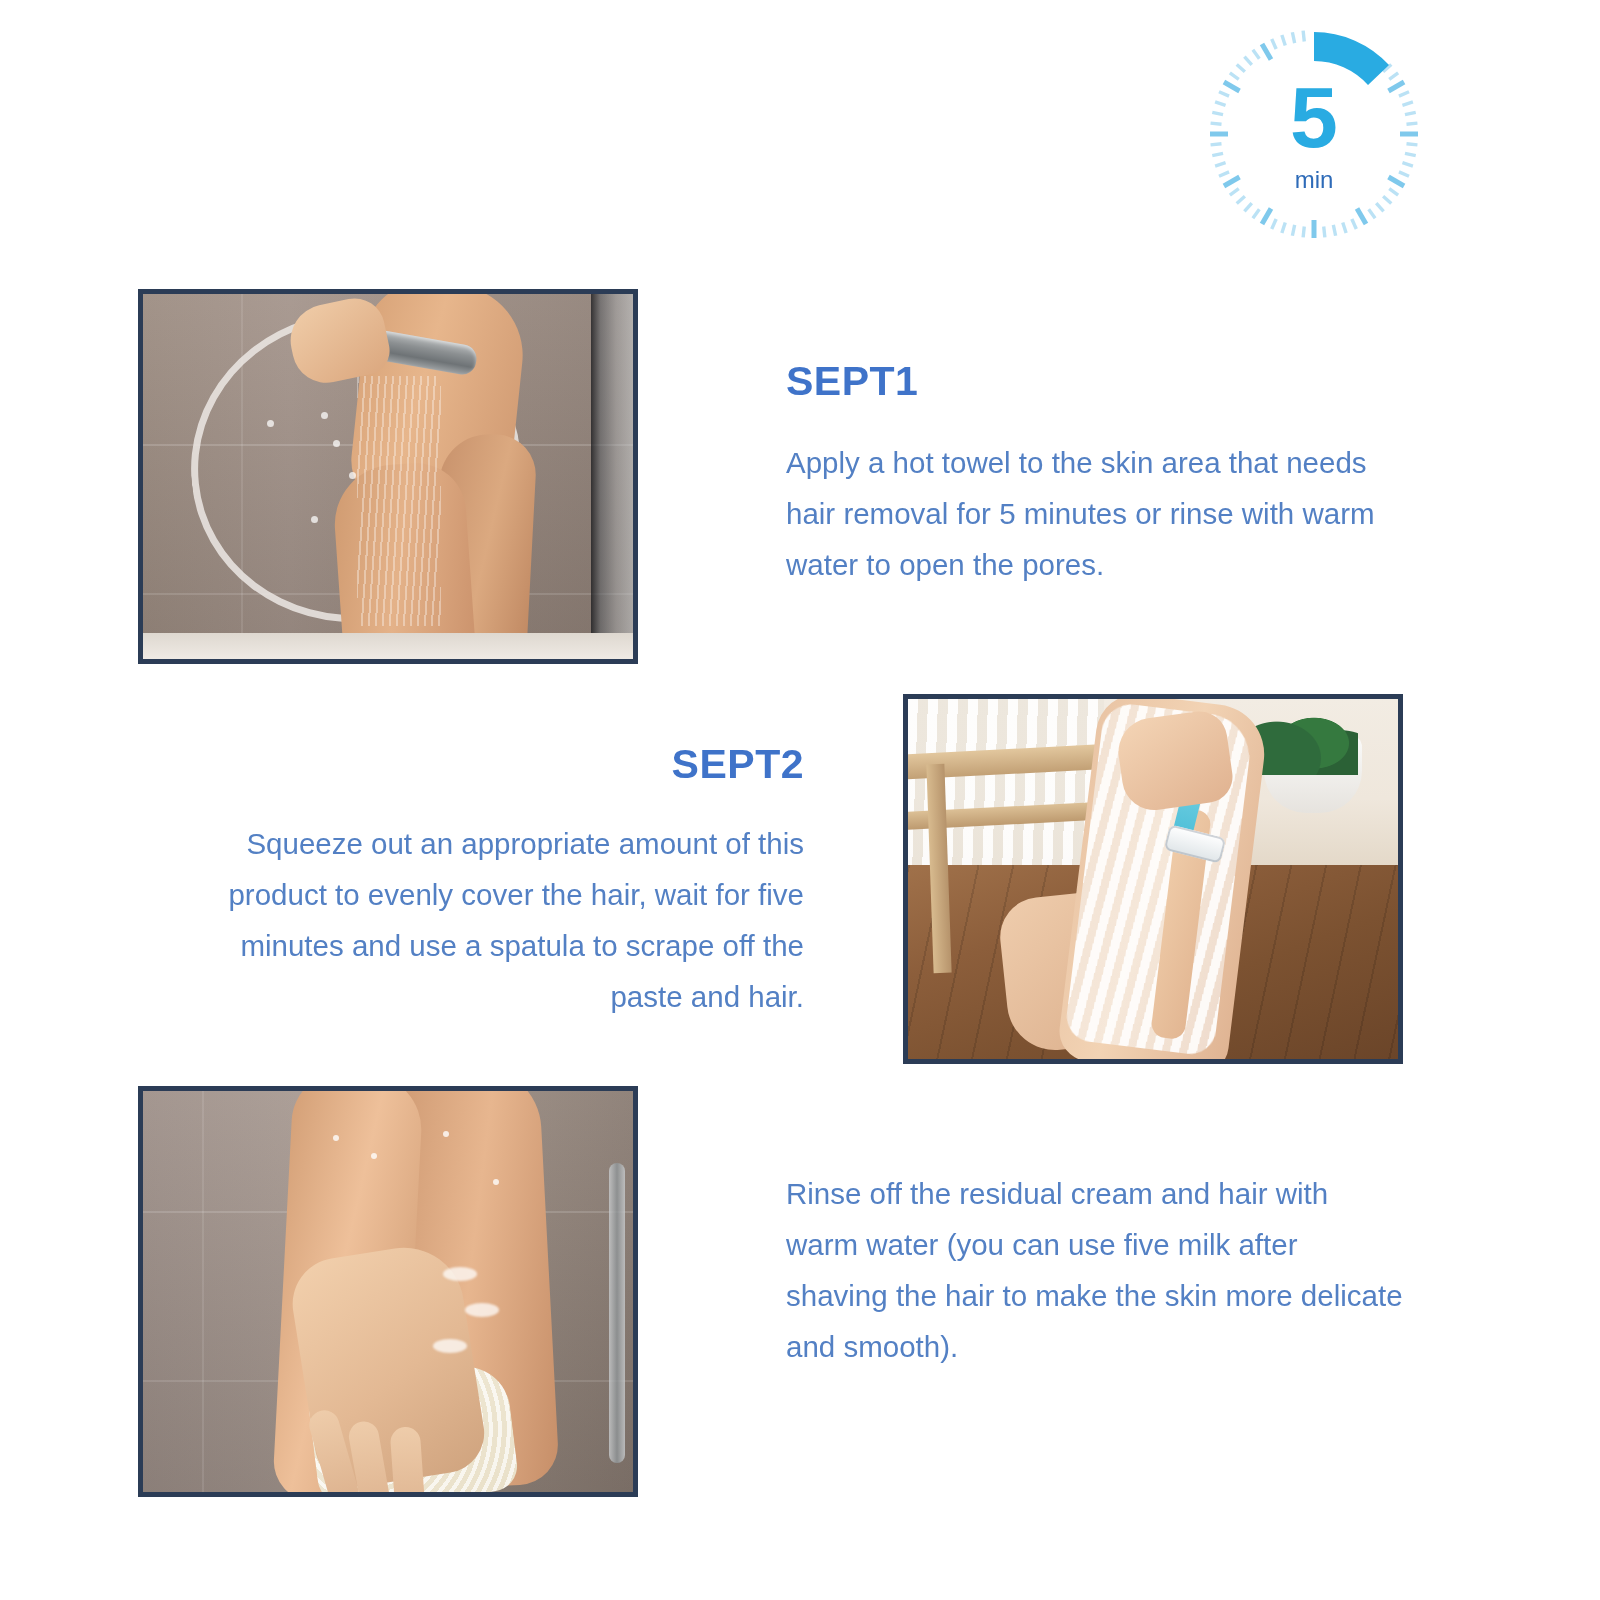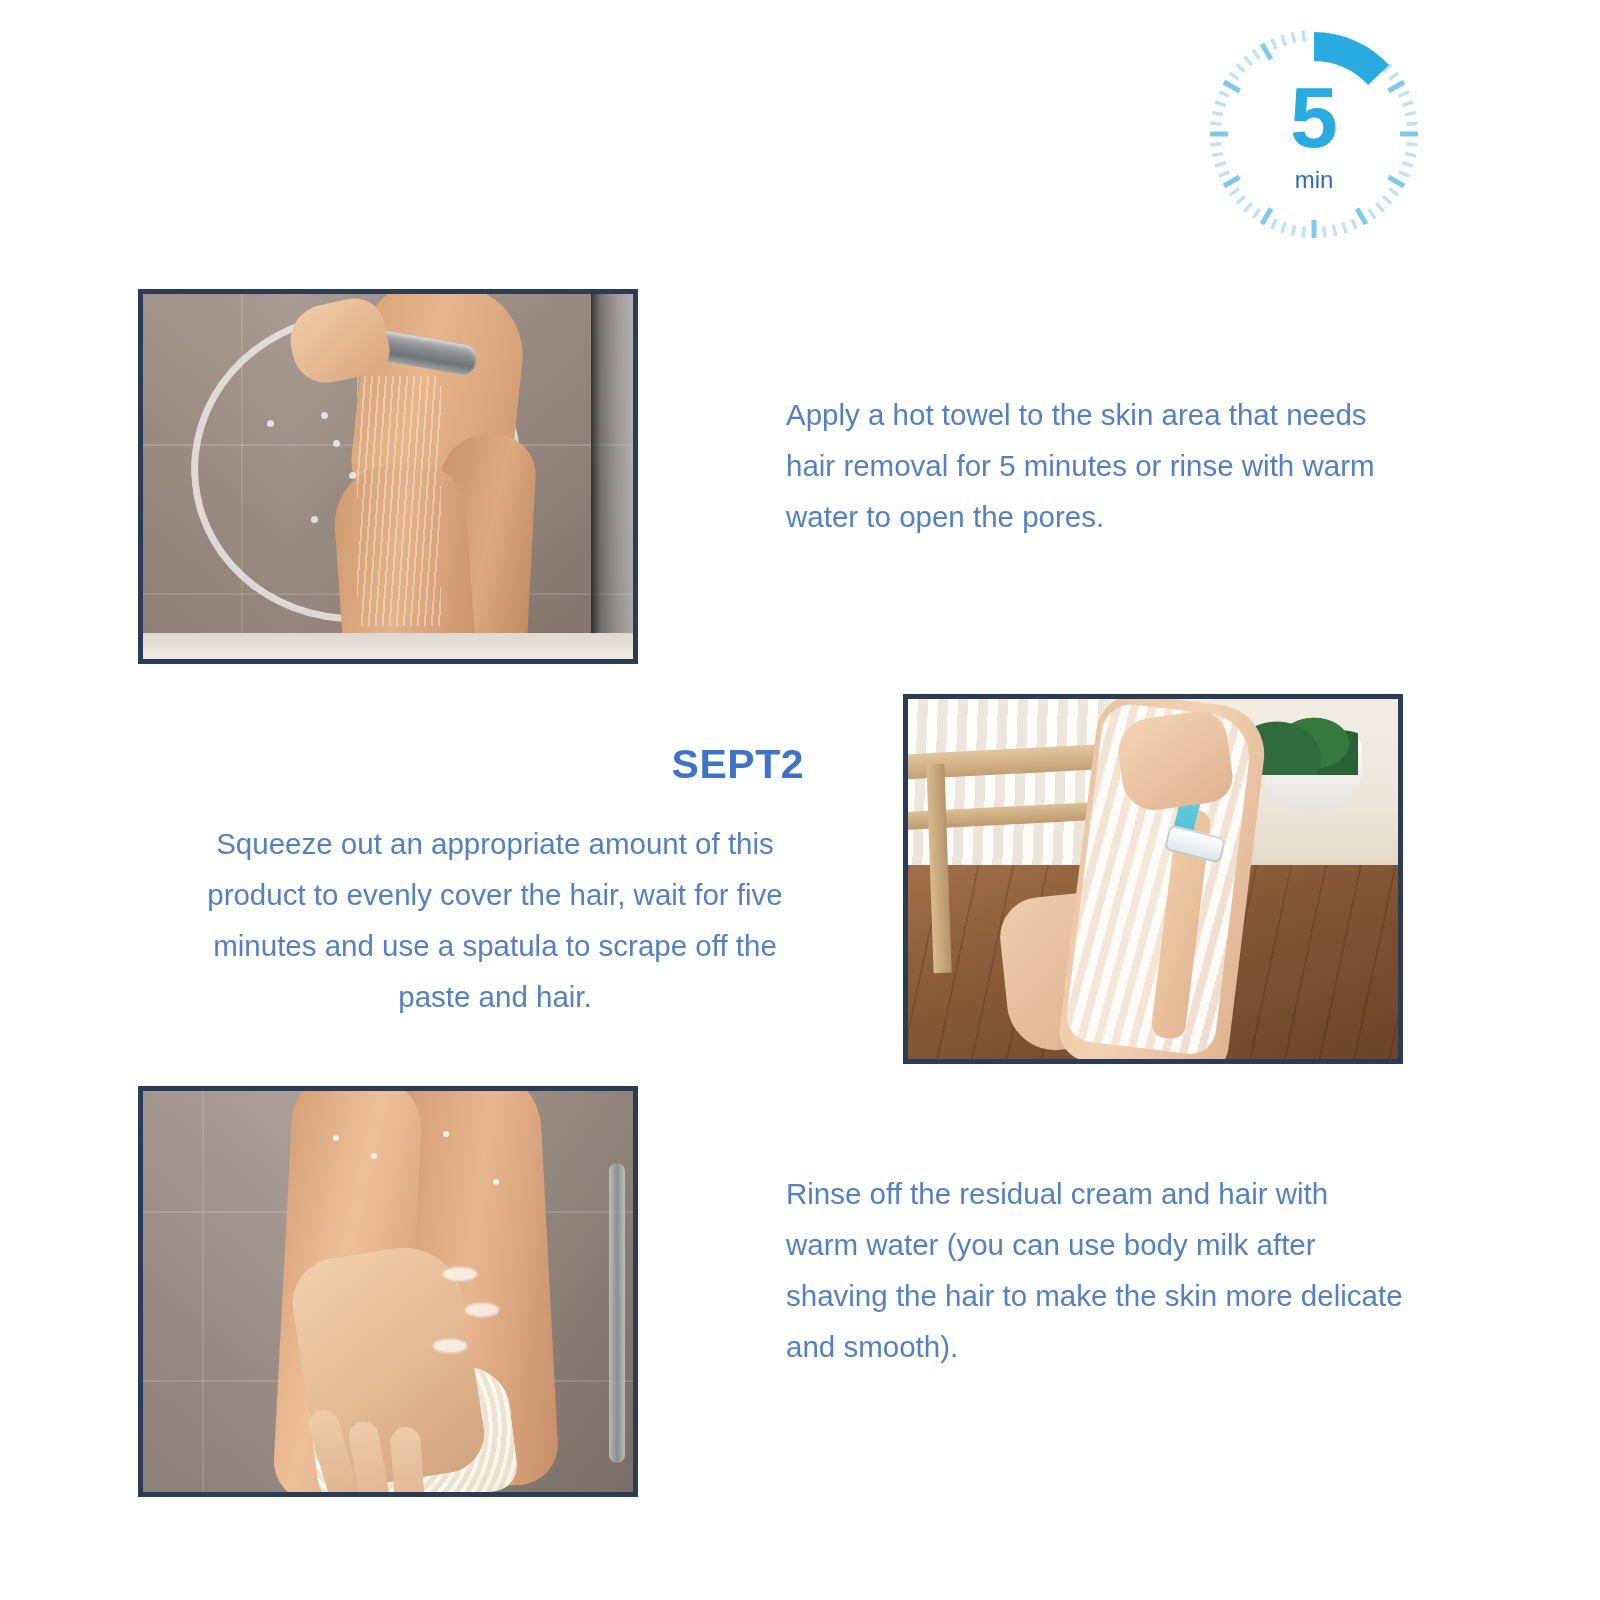--- a/index.html
+++ b/index.html
@@ -329,21 +329,21 @@
     font-weight: normal;
     font-size: 29.5px;
     line-height: 51px;
     color: #5380C4;
   }
 
   .b1 { left: 786px; top: 357px; width: 618px; text-align: left; }
   .b1 .step-body { margin-top: 32px; }
 
   .b2 { left: 186px; top: 740px; width: 618px; text-align: right; }
-  .b2 .step-body { margin-top: 30px; text-align: center; }
+  .b2 .step-body { margin-top: 30px; }
 
   .b3 { left: 786px; top: 1138px; width: 620px; text-align: left; }
   .b3 .step-body { margin-top: 30px; }
 </style>
 </head>
 <body>
 
 <div id="page">
 
 
@@ -478,25 +478,26 @@
       <div class="foam" style="left:322px; top:212px;"></div>
       <div class="foam" style="left:290px; top:248px;"></div>
       <div class="droplet" style="left:190px; top:44px;"></div>
       <div class="droplet" style="left:228px; top:62px;"></div>
       <div class="droplet" style="left:300px; top:40px;"></div>
       <div class="droplet" style="left:350px; top:88px;"></div>
     </div>
   </div>
 
   <div class="block b1">
+    <div class="step-head">SEPT1</div>
     <div class="step-body">Apply a hot towel to the skin area that needs hair removal for 5 minutes or rinse with warm water to open the pores.</div>
   </div>
 
   <div class="block b2">
     <div class="step-head">SEPT2</div>
     <div class="step-body">Squeeze out an appropriate amount of this product to evenly cover the hair, wait for five minutes and use a spatula to scrape off the paste and hair.</div>
   </div>
 
   <div class="block b3">
-    <div class="step-body">Rinse off the residual cream and hair with warm water (you can use body milk after shaving the hair to make the skin more delicate and smooth).</div>
+    <div class="step-body">Rinse off the residual cream and hair with warm water (you can use five milk after shaving the hair to make the skin more delicate and smooth).</div>
   </div>
 
 </div>
 
 </body></html>

